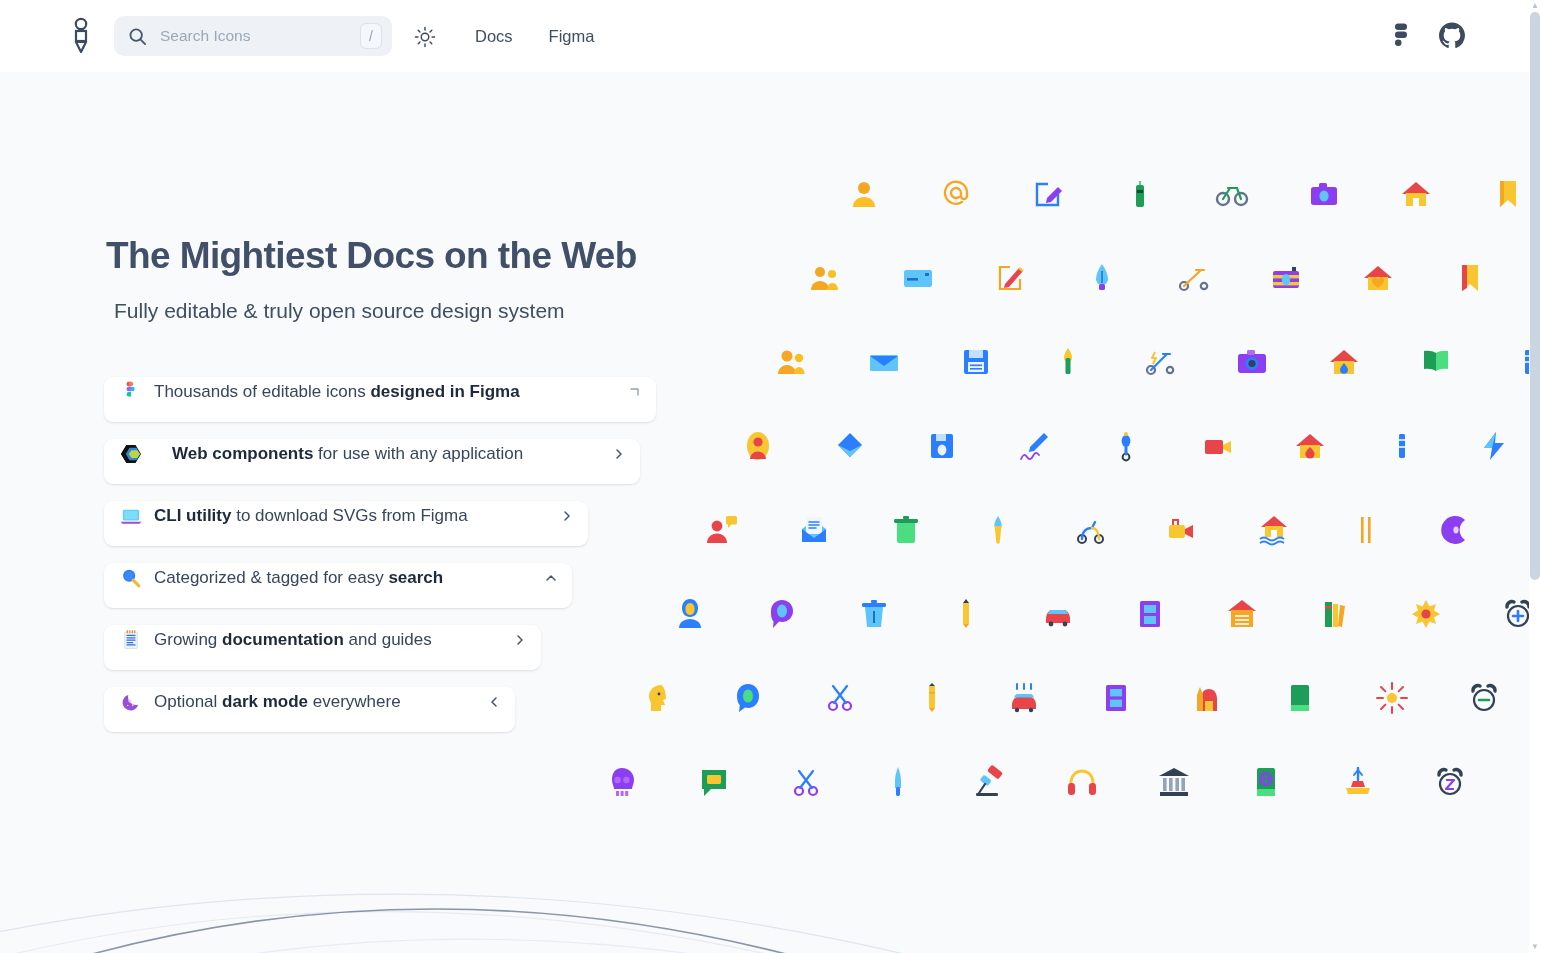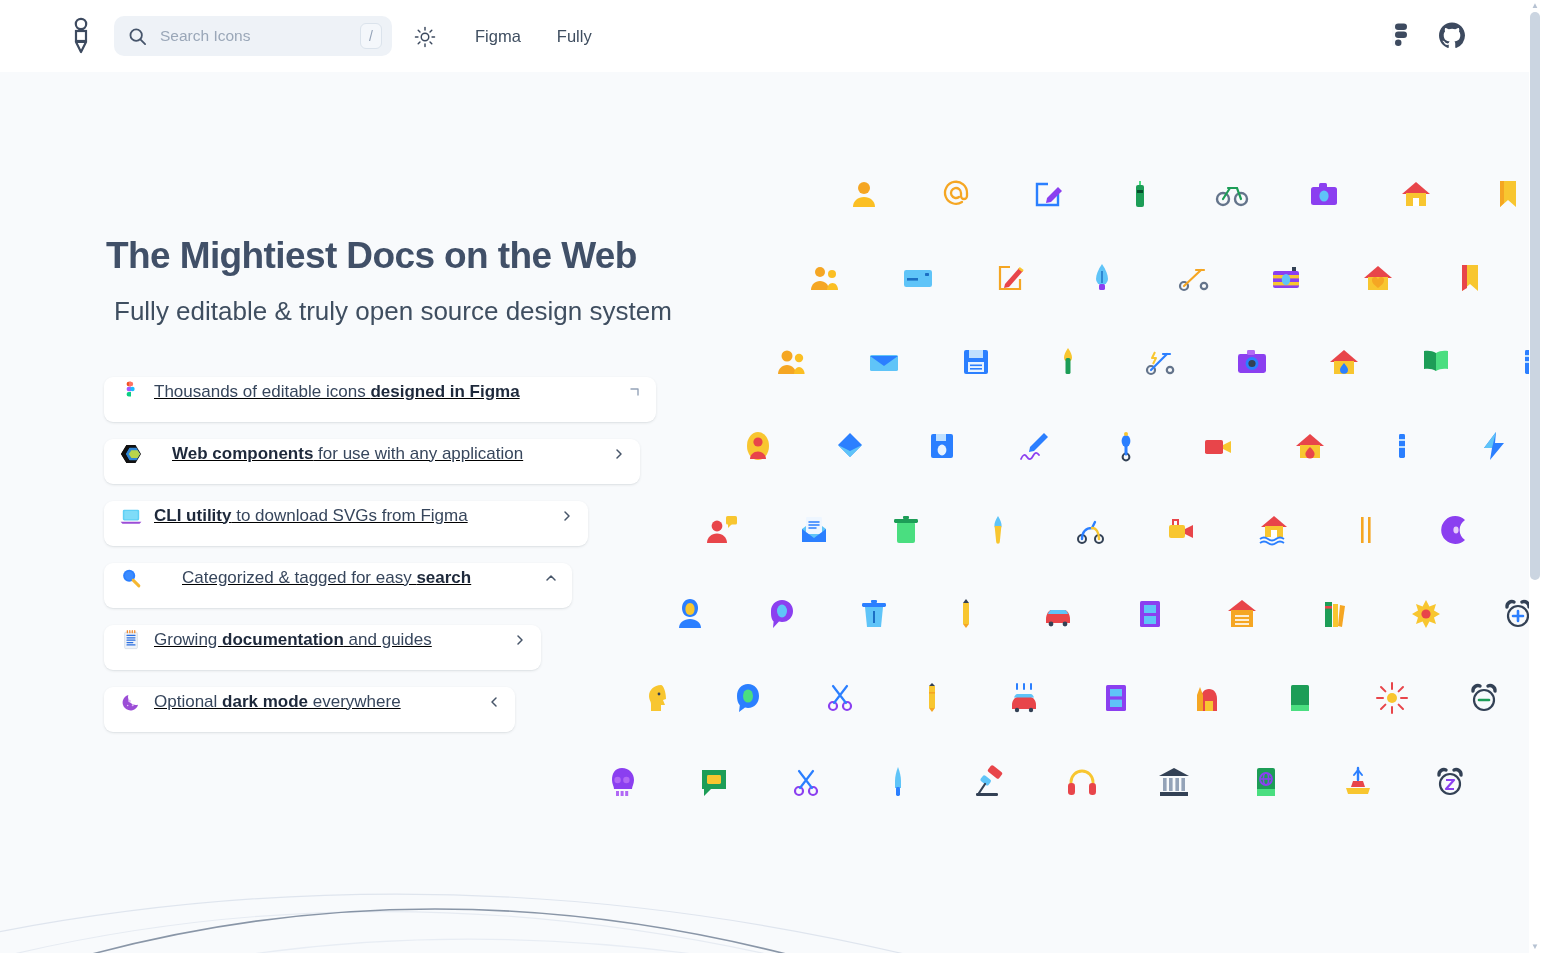--- a/index.html
+++ b/index.html
@@ -106,21 +106,21 @@
     font-size: 37px;
     font-weight: bold;
     color: #415068;
     letter-spacing: -0.6px;
     line-height: 48px;
     white-space: nowrap;
   }
   .hero-sub {
     margin-top: 16px;
     margin-left: 8px;
-    font-size: 26px;
+    font-size: 21px;
     color: #3f4e60;
     line-height: 30px;
     white-space: nowrap;
   }
 
   
   .features {
     position: absolute;
     left: 104px;
     top: 377px;
@@ -129,21 +129,20 @@
   .feature {
     height: 45px;
     background: #ffffff;
     border-radius: 9px;
     box-shadow: 0 1px 3px rgba(30,41,59,0.09), 0 1px 1px rgba(30,41,59,0.04);
     display: flex;
     align-items: center;
     padding: 0 14px 16px 16px;
     margin-bottom: 17px;
     width: fit-content;
-    text-decoration: underline;
   }
   .feature-icon {
     width: 22px; height: 22px;
     flex: 0 0 auto;
     display: flex; align-items: center; justify-content: center;
     margin-right: 12px;
   }
   .feature-text {
     font-size: 17px;
     color: #37465c;
@@ -851,21 +850,21 @@
             <path d="M0.5 17.2 H23.5 L21.4 19.6 H2.6 Z" fill="#9b4dd6"></path>
           </svg>
         </span>
         <span class="feature-text"><b>CLI&nbsp;utility</b>&nbsp;to&nbsp;download&nbsp;SVGs&nbsp;from&nbsp;Figma</span>
         <span class="feature-chevron" style="margin-left: auto;">
           <svg width="12" height="12" viewBox="0 0 12 12">
             <polyline points="4,2 8,6 4,10" fill="none" stroke="#475569" stroke-width="1.5" stroke-linecap="round" stroke-linejoin="round"></polyline>
           </svg>
         </span>
       </div>
-      <div class="feature" style="width: 468px; gap: 28px;">
+      <div class="feature" style="width: 468px;">
         <span class="feature-icon">
           <svg width="22" height="22" viewBox="0 0 24 24">
             <circle cx="10" cy="9.5" r="6.6" fill="#2b7fff"></circle>
             <circle cx="10" cy="9.5" r="4.6" fill="#3b8bff"></circle>
             <path d="M14.3 14.3 L20.6 20.6" stroke="#f5b731" stroke-width="3.2" stroke-linecap="round"></path>
           </svg>
         </span>
         <span class="feature-text">Categorized&nbsp;&amp;&nbsp;tagged&nbsp;for&nbsp;easy&nbsp;<b>search</b></span>
         <span class="feature-chevron" style="margin-left: auto;">
           <svg width="12" height="12" viewBox="0 0 12 12">
@@ -948,22 +947,22 @@
           <line x1="19.7" y1="12" x2="22.4" y2="12"></line>
           <line x1="4.6" y1="4.6" x2="6.5" y2="6.5"></line>
           <line x1="17.5" y1="17.5" x2="19.4" y2="19.4"></line>
           <line x1="4.6" y1="19.4" x2="6.5" y2="17.5"></line>
           <line x1="17.5" y1="6.5" x2="19.4" y2="4.6"></line>
         </g>
       </svg>
     </div>
 
     <nav class="nav-links">
+      <a class="nav-link" href="#">Docs</a>
       <a class="nav-link" href="#">Figma</a>
-      <a class="nav-link" href="#">Fully</a>
     </nav>
 
     <div class="header-right">
       <span class="header-icon">
         <svg width="24" height="26" viewBox="0 0 24 26">
           <rect x="6" y="1.5" width="12" height="6.5" rx="3.2" fill="#3d4a5f"></rect>
           <rect x="6" y="9.5" width="12" height="6.5" rx="3.2" fill="#3d4a5f"></rect>
           <rect x="6" y="17.5" width="6.5" height="6.5" rx="3.2" fill="#3d4a5f"></rect>
           <rect x="3" y="1.5" width="3" height="22.5" fill="#f8fafc"></rect>
         </svg>

